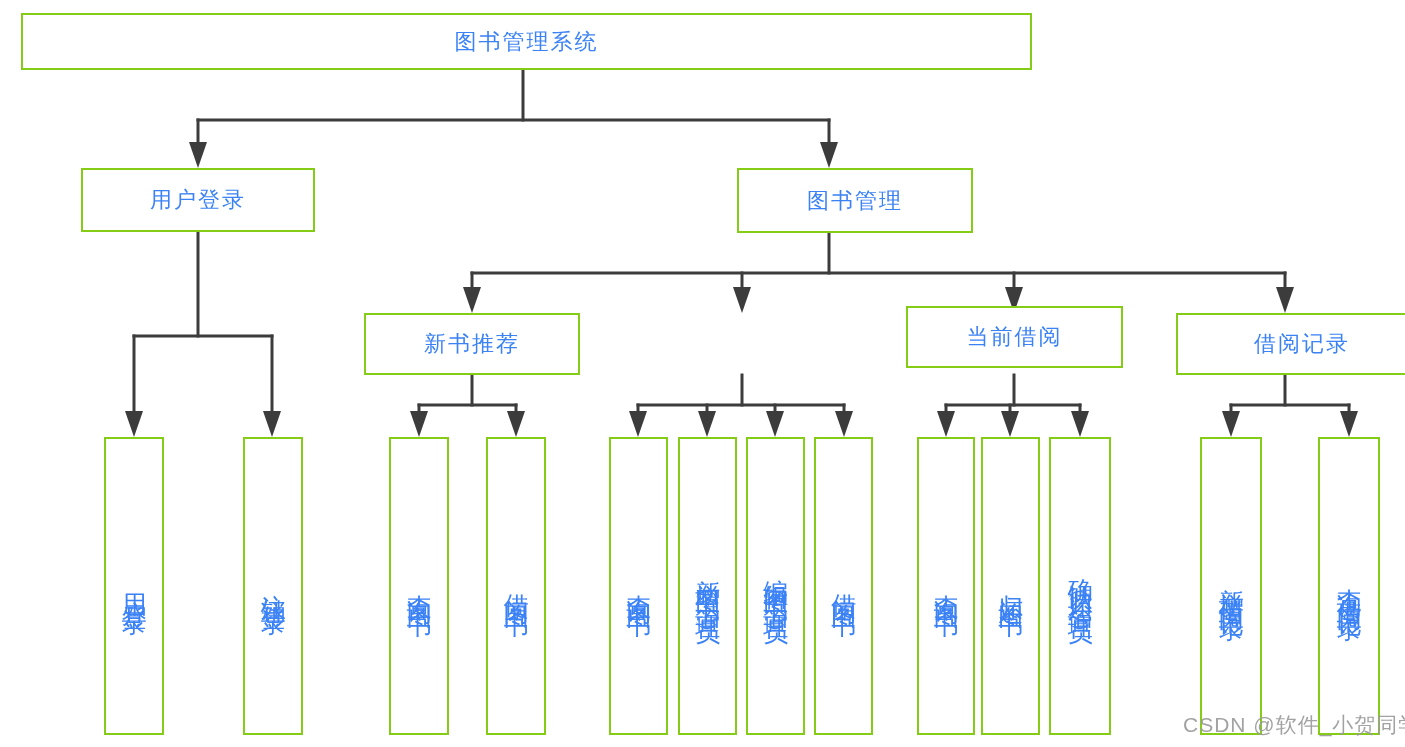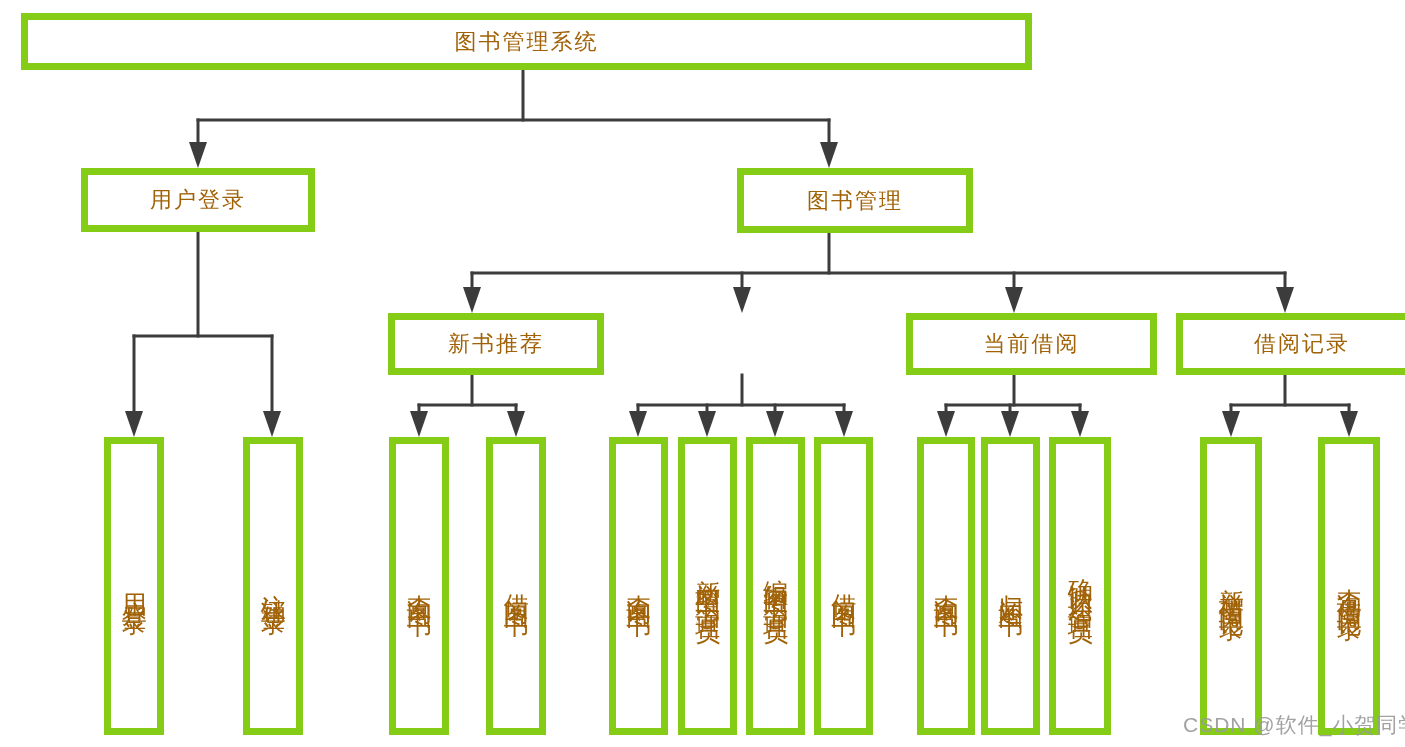--- a/index.html
+++ b/index.html
@@ -7,26 +7,26 @@
     position:relative;
     width:1405px; height:747px;
     background:#ffffff;
     font-family:"Liberation Sans", sans-serif;
     overflow:hidden;
   }
   .wires { position:absolute; left:0; top:0; z-index:1; }
   .box {
     position:absolute;
     box-sizing:border-box;
-    border:7px solid #84cc16;
+    border:2px solid #84cc16;
     background:#ffffff;
     display:flex;
     align-items:center;
     justify-content:center;
-    color:#a16207;
+    color:#3b82f6;
     z-index:2;
   }
   .hlabel { font-size:22px; letter-spacing:2px; white-space:nowrap; }
   .leaf .vlabel {
     writing-mode:vertical-rl;
     text-orientation:mixed;
     font-size:25px;
     letter-spacing:6px;
     line-height:1.1;
     white-space:nowrap;
@@ -119,24 +119,24 @@
     <span class="hlabel">图书管理系统</span>
   </div>
 
   <div class="box" style="left:81px; top:168px; width:234px; height:64px;">
     <span class="hlabel">用户登录</span>
   </div>
   <div class="box" style="left:737px; top:168px; width:236px; height:65px;">
     <span class="hlabel">图书管理</span>
   </div>
 
-  <div class="box" style="left:364px; top:313px; width:216px; height:62px;margin-left:24px;">
+  <div class="box" style="left:364px; top:313px; width:216px; height:62px;">
     <span class="hlabel">新书推荐</span>
   </div>
-  <div class="box" style="left:906px; top:313px; width:251px; height:62px;">
+  <div class="box" style="left:906px; top:306px; width:217px; height:62px;">
     <span class="hlabel">当前借阅</span>
   </div>
   <div class="box" style="left:1176px; top:313px; width:252px; height:62px;">
     <span class="hlabel">借阅记录</span>
   </div>
 
   <div class="box leaf" style="left:104px; top:437px; width:60px; height:298px;">
     <span class="vlabel">用户登录</span>
   </div>
   <div class="box leaf" style="left:243px; top:437px; width:60px; height:298px;">

